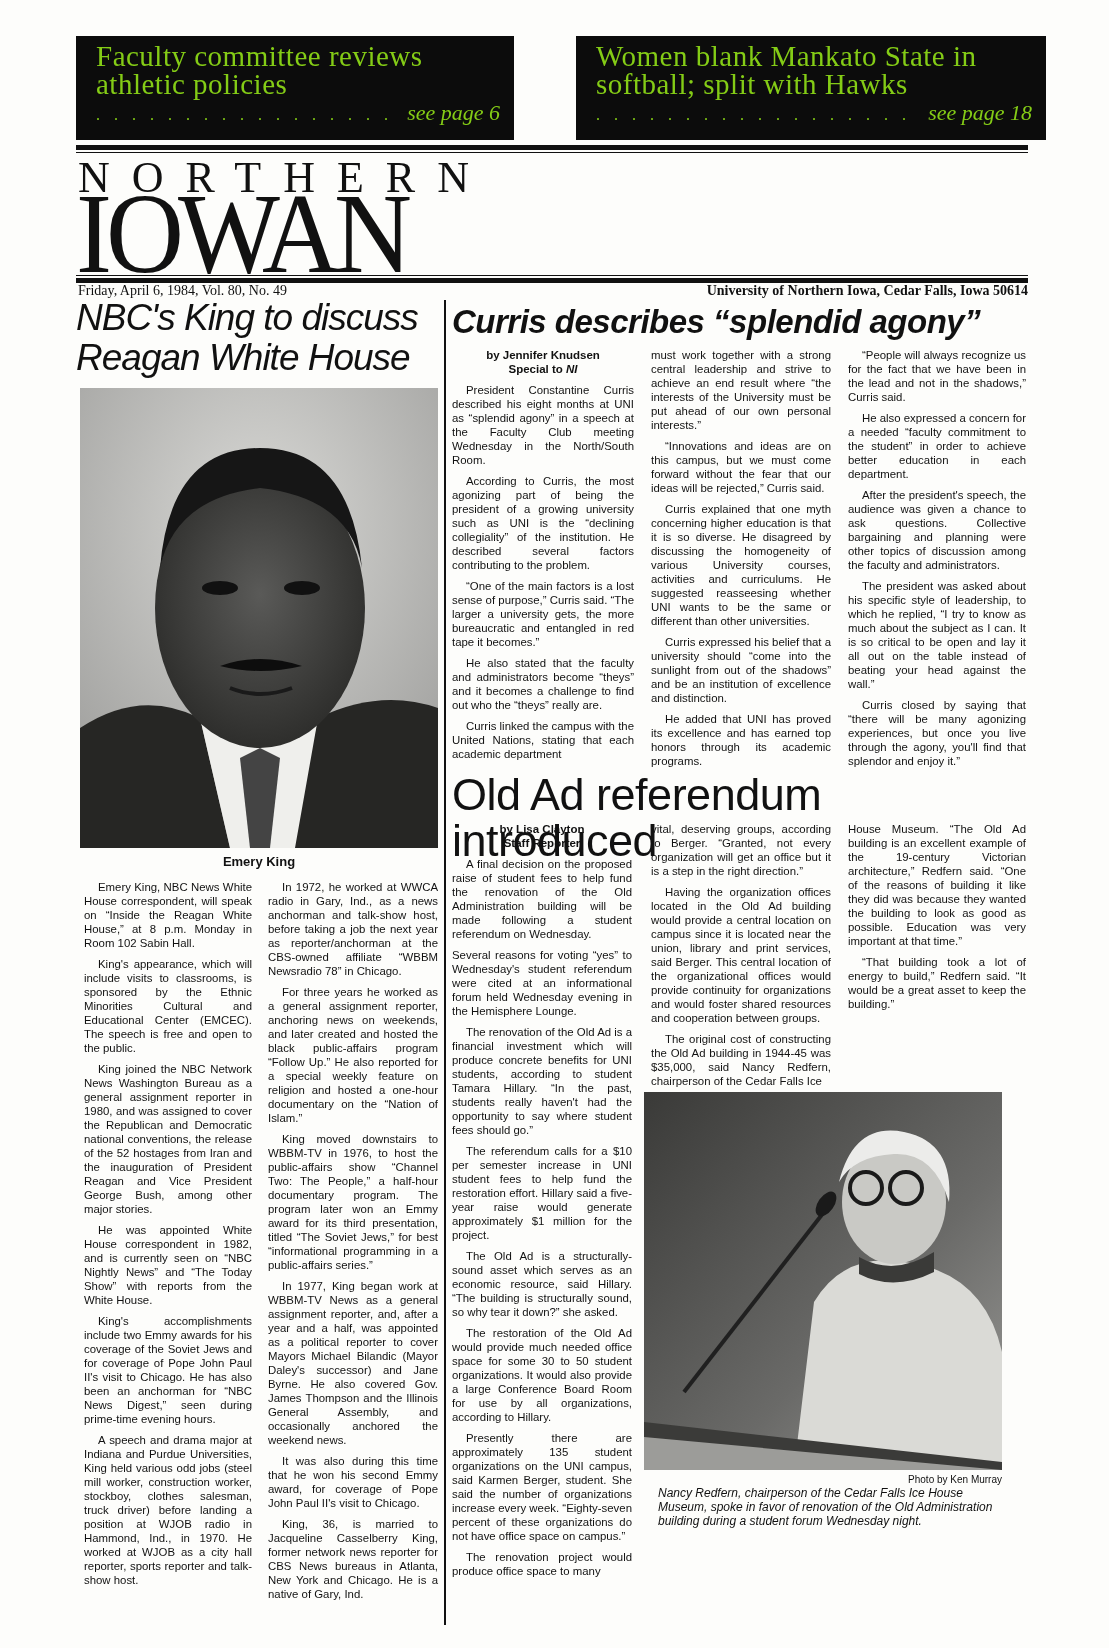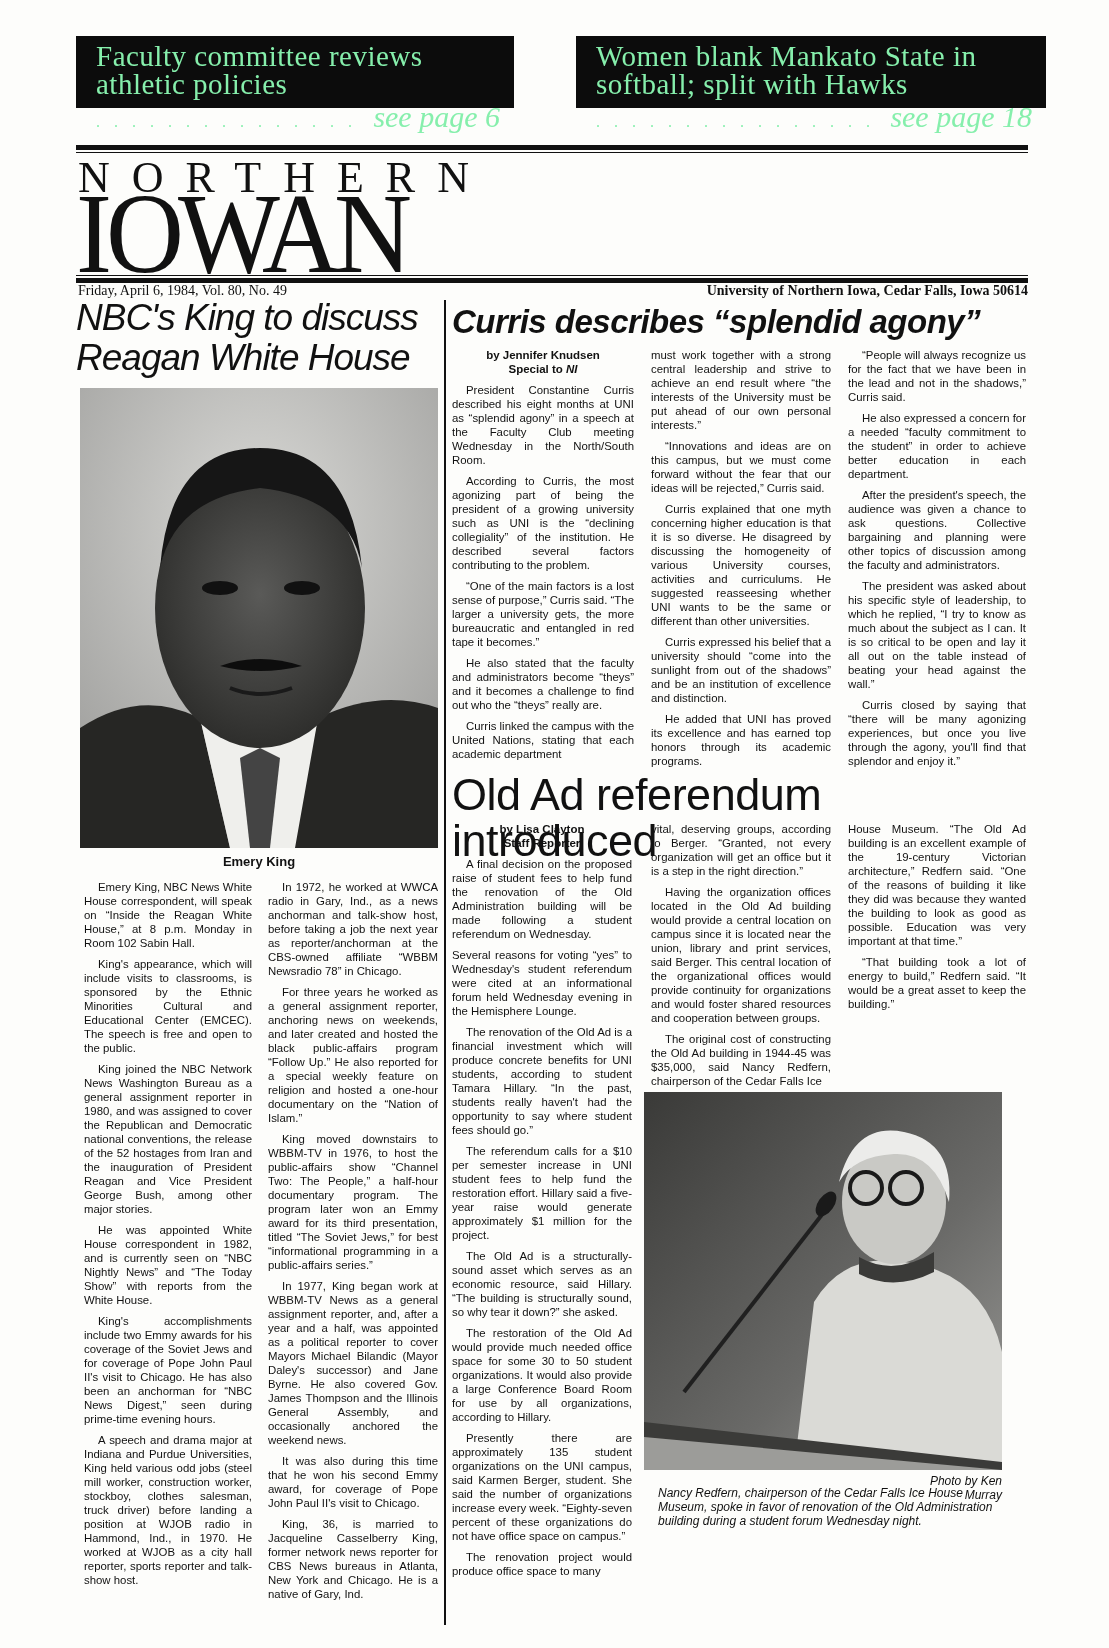--- a/index.html
+++ b/index.html
@@ -1,24 +1,24 @@
 <!DOCTYPE html>
 <html><head>
 <meta charset="utf-8">
 <style>
   * { box-sizing: border-box; margin: 0; padding: 0; }
   html, body { width: 1109px; height: 1648px; background: #fdfdfb; overflow: hidden; }
   body { position: relative; font-family: "Liberation Sans", sans-serif; color: #111; }
 
-  .teaser { position: absolute; top: 36px; height: 72px; background: #0c0c0c; color: #86efac;
+  .teaser { position: absolute; top: 36px; height: 104px; background: #0c0c0c; color: #84cc16;
             font-family: "Liberation Serif", serif; padding: 6px 14px 0 20px; }
   .teaser .t-title { font-size: 29px; line-height: 28px; letter-spacing: 0.5px; }
   .teaser .t-foot { display: flex; justify-content: space-between; align-items: baseline; margin-top: 2px; }
   .teaser .dots { font-size: 16px; letter-spacing: 5px; overflow: hidden; white-space: nowrap; flex: 1; }
-  .teaser .see { font-size: 30px; font-style: italic; white-space: nowrap; padding-left: 8px; text-align: right; }
+  .teaser .see { font-size: 22px; font-style: italic; white-space: nowrap; padding-left: 8px; text-align: right; }
   #teaser-left { left: 76px; width: 438px; }
   #teaser-right { left: 576px; width: 470px; }
 
   .rule-thick { position: absolute; left: 76px; width: 952px; height: 5px; background: #111; }
   .rule-thin { position: absolute; left: 76px; width: 952px; height: 1px; background: #111; }
 
   .mast-top { position: absolute; left: 78px; top: 156px; font-family: "Liberation Serif", serif;
               font-size: 44px; letter-spacing: 22px; line-height: 44px; }
   .mast-main { position: absolute; left: 76px; top: 186px; font-family: "Liberation Serif", serif;
                font-size: 108px; line-height: 92px; letter-spacing: -6px; transform: scaleY(1.05); transform-origin: top left; }
@@ -37,21 +37,21 @@
 
   .col { position: absolute; font-size: 11.4px; line-height: 14px; text-align: justify; }
   .col p { text-indent: 14px; margin-bottom: 7px; hyphens: auto; }
   .byline { text-align: center; font-weight: bold; font-size: 11.5px; line-height: 14px; margin-bottom: 6px; text-indent: 0 !important; }
   .byline em { font-style: italic; }
 
   .photo { position: absolute; overflow: hidden; }
   .photo svg { width: 100%; height: 100%; display: block; }
 
   .caption-bold { position: absolute; font-weight: bold; font-size: 13px; text-align: center; }
-  .credit { position: absolute; font-style: italic; font-size: 12px; }
+  .credit { position: absolute; font-size: 10px; }
   .cutline { position: absolute; font-style: italic; font-size: 12px; line-height: 14px; }
 </style>
 </head>
 <body>
 
 <div id="teaser-left" class="teaser">
   <div class="t-title">Faculty committee reviews athletic policies</div>
   <div class="t-foot">
     <span class="dots">. . . . . . . . . . . . . . . . . . . . . . .</span>
     <span class="see">see page 6</span>

